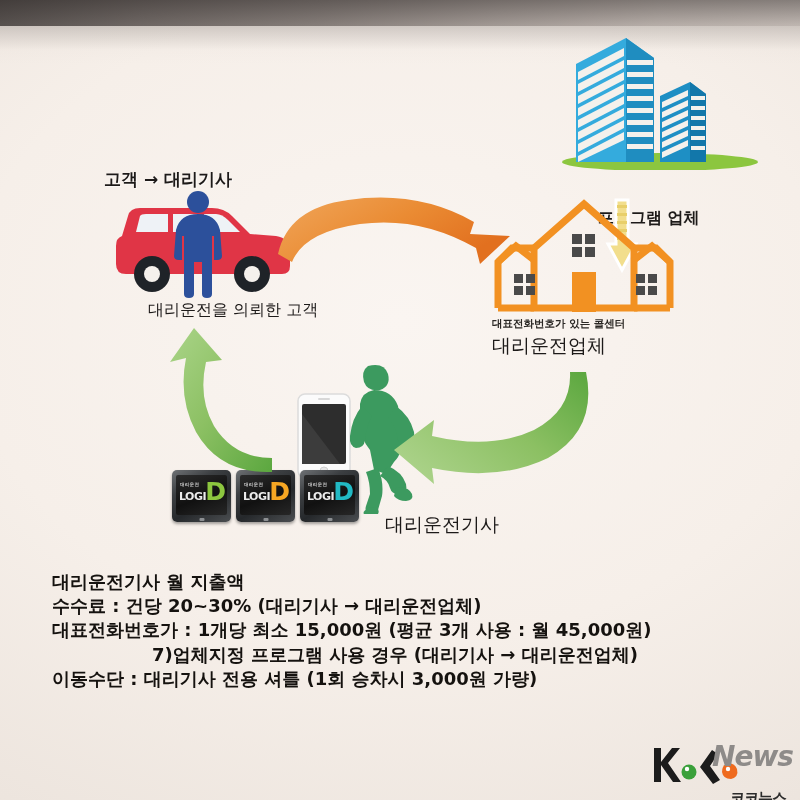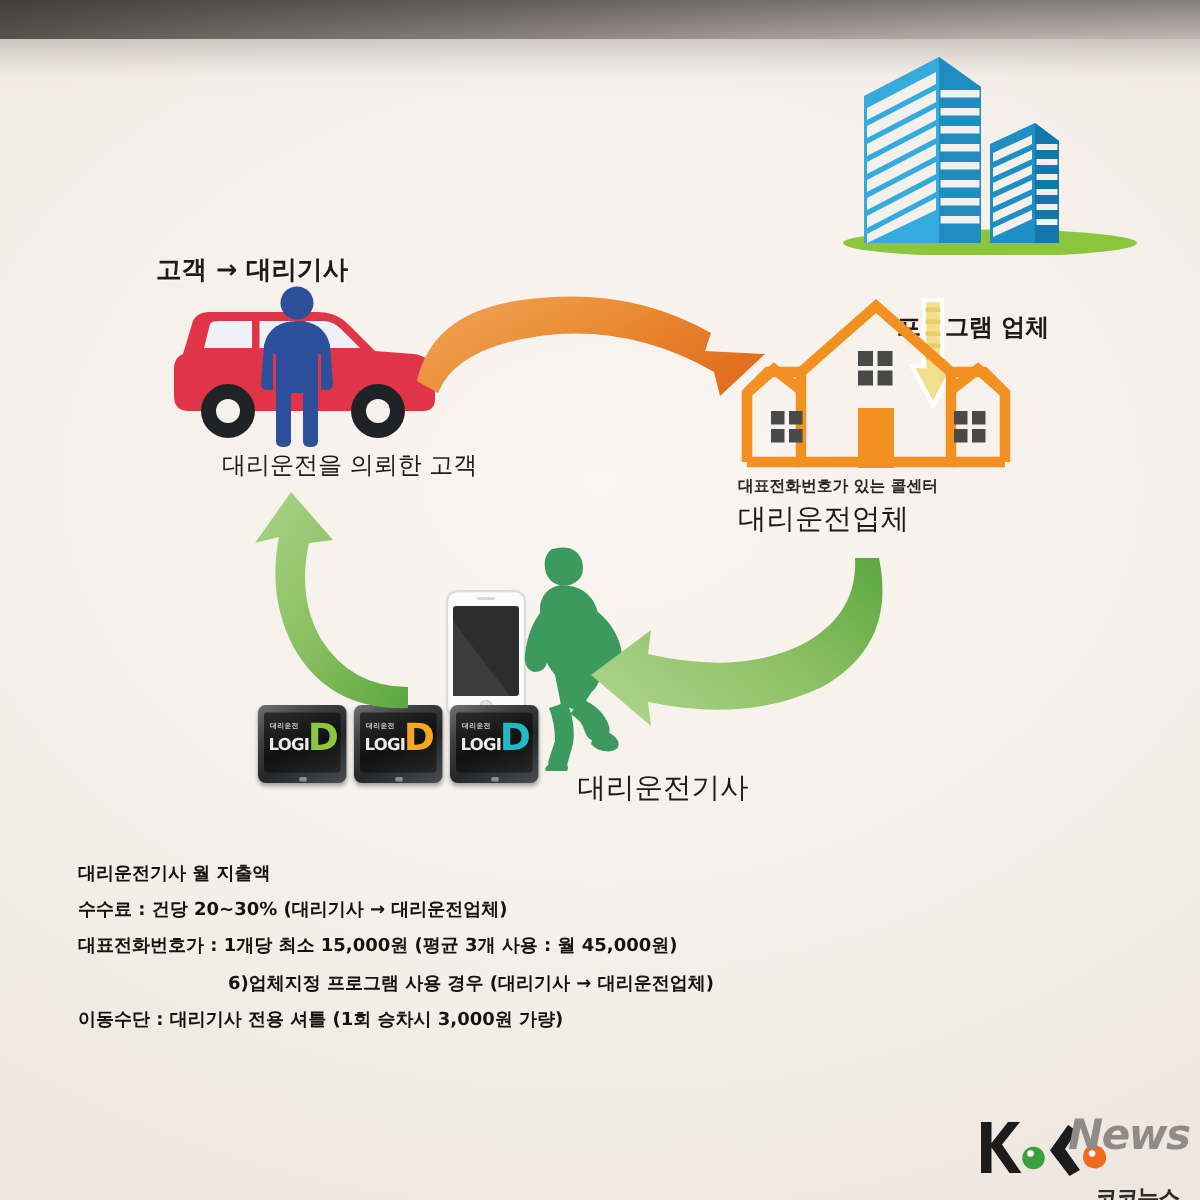--- a/index.html
+++ b/index.html
@@ -86,21 +86,21 @@
     font-weight: 500;
     margin-left: 20px;
   }
 
   
   .cost-block {
     position: absolute;
     left: 52px; top: 570px;
     width: 700px;
     color: #15120f;
-    font-size: 12px;
+    font-size: 18px;
     font-weight: 700;
     line-height: 24.2px;
   }
   .cost-line { white-space: nowrap; }
   .cost-line.indent { padding-left: 100px; }
 
   
   .buildings { position: absolute; left: 548px; top: 34px; width: 224px; height: 136px; }
 
   
@@ -449,21 +449,21 @@
       </defs>
       <path d="M144,144 Q92,146 68,104 Q50,70 58,30 L42,34 L66,0 L94,32 L78,34
                Q70,70 86,98 Q106,130 144,130 Z" fill="url(#gGreen2)"></path>
     </svg>
   </div>
 
   <div class="cost-block">
     <div class="cost-line">대리운전기사 월 지출액</div>
     <div class="cost-line">수수료 : 건당 20~30% (대리기사 → 대리운전업체)</div>
     <div class="cost-line">대표전화번호가 : 1개당 최소 15,000원 (평균 3개 사용 : 월 45,000원)</div>
-    <div class="cost-line indent">6)업체지정 프로그램 사용 경우 (대리기사 → 대리운전업체)</div>
+    <div class="cost-line indent">7)업체지정 프로그램 사용 경우 (대리기사 → 대리운전업체)</div>
     <div class="cost-line">이동수단 : 대리기사 전용 셔틀 (1회 승차시 3,000원 가량)</div>
   </div>
 
   <div class="logo">
     <svg viewBox="0 0 146 54" width="146" height="54" style="position:absolute;left:0;top:0">
 
       <path d="M2,6 L9,6 L9,20 L20,6 L28,6 L16,21 L29,40 L21,40 L9,23 L9,40 L2,40 Z" fill="#1c1c1c"></path>
 
       <circle cx="37" cy="30" r="7.5" fill="#3aa03a"></circle>
       <circle cx="35" cy="27" r="2.2" fill="#ffffff"></circle>

